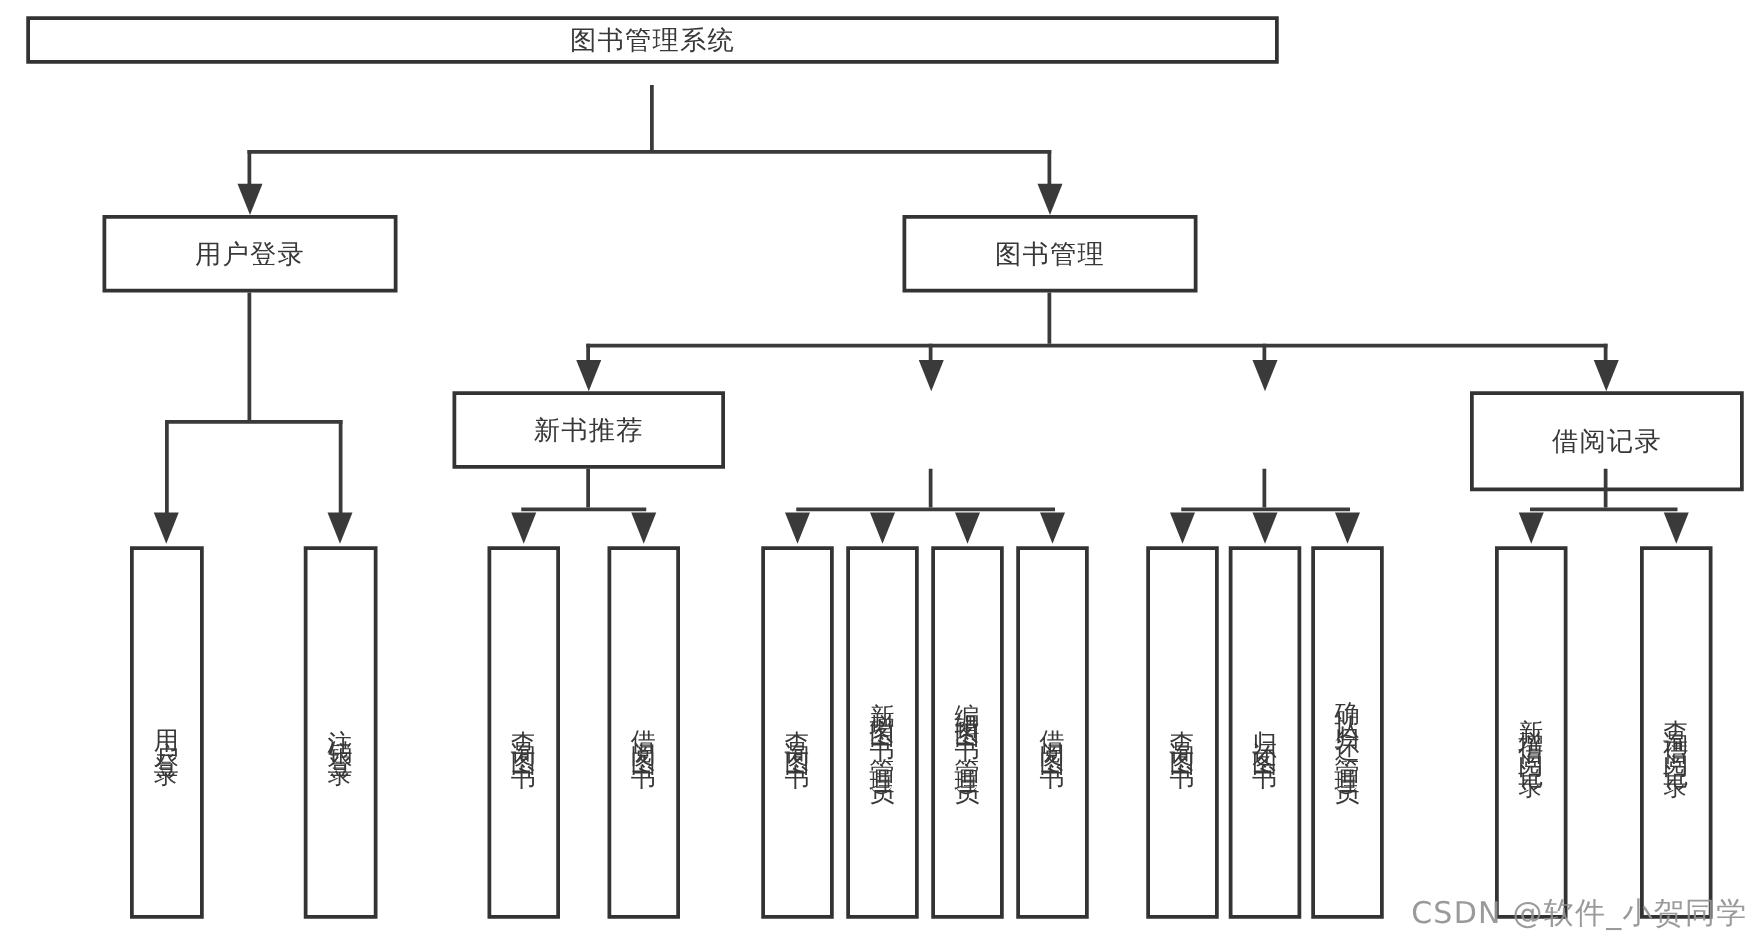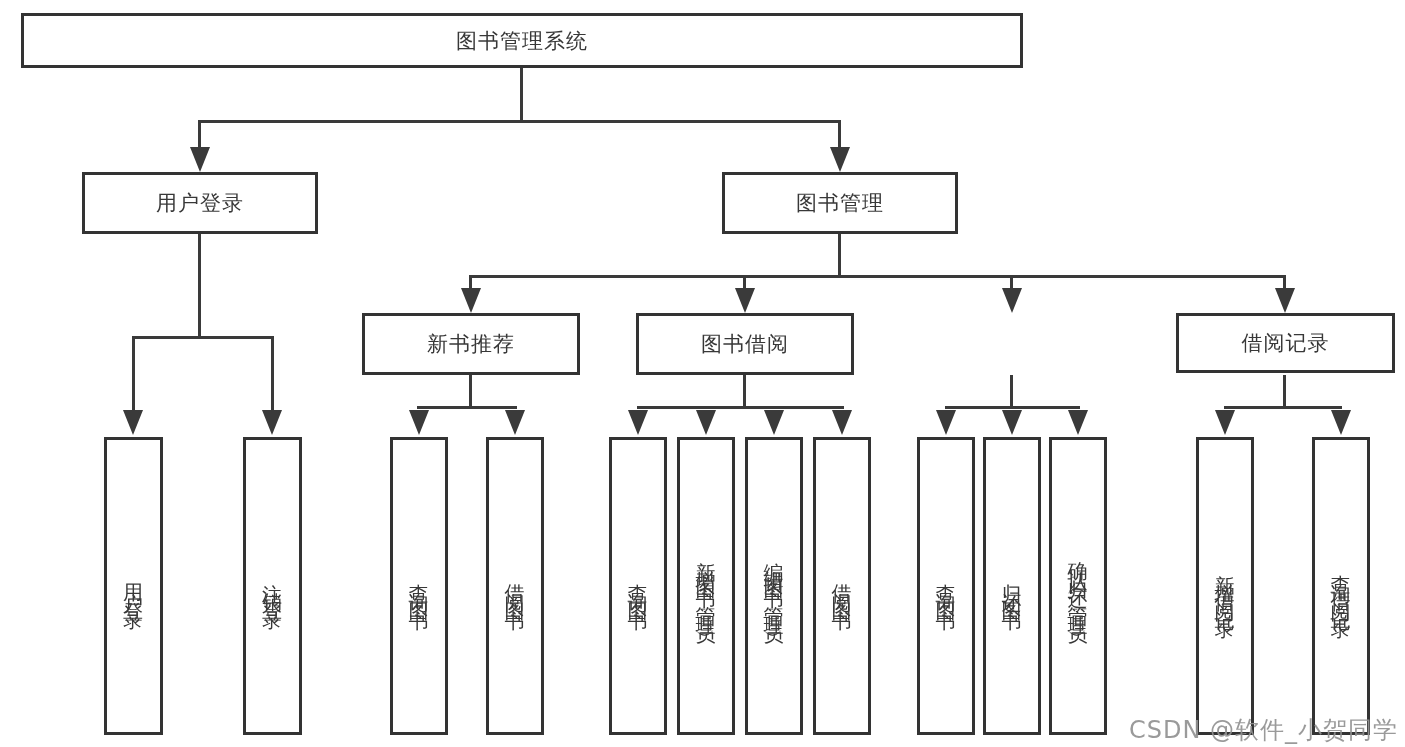--- a/index.html
+++ b/index.html
@@ -43,32 +43,31 @@
     letter-spacing:1px;
     z-index:10;
     white-space:nowrap;
   }
 </style>
 </head>
 <body>
 
 <div class="stage">
 
-  <div class="node h" style="left:21px;top:13px;width:1002px;height:55px;">图书管理系统</div>
+  <div class="node h" style="left:21px;top:13px;width:1002px;height:38px;">图书管理系统</div>
 
   <div class="node h" style="left:82px;top:172px;width:236px;height:62px;">用户登录</div>
 
   <div class="node h" style="left:362px;top:313px;width:218px;height:62px;">新书推荐</div>
 
   <div class="node h" style="left:722px;top:172px;width:236px;height:62px;">图书管理</div>
 
-  <div class="node h" style="left:636px;top:313px;width:218px;height:62px;">图书借阅</div>
 
 
-  <div class="node h" style="left:1176px;top:313px;width:219px;height:60px;">借阅记录</div>
+  <div class="node h" style="left:1176px;top:313px;width:219px;height:80px;">借阅记录</div>
 
   <div class="node v" style="left:104px;top:437px;width:59px;height:298px;">用户登录</div>
   <div class="node v" style="left:243px;top:437px;width:59px;height:298px;">注销登录</div>
 
   <div class="node v" style="left:390px;top:437px;width:58px;height:298px;">查询图书</div>
   <div class="node v" style="left:486px;top:437px;width:58px;height:298px;">借阅图书</div>
 
   <div class="node v" style="left:609px;top:437px;width:58px;height:298px;">查询图书</div>
   <div class="node v" style="left:677px;top:437px;width:58px;height:298px;">新增图书（管理员）</div>
   <div class="node v" style="left:745px;top:437px;width:58px;height:298px;">编辑图书（管理员）</div>

